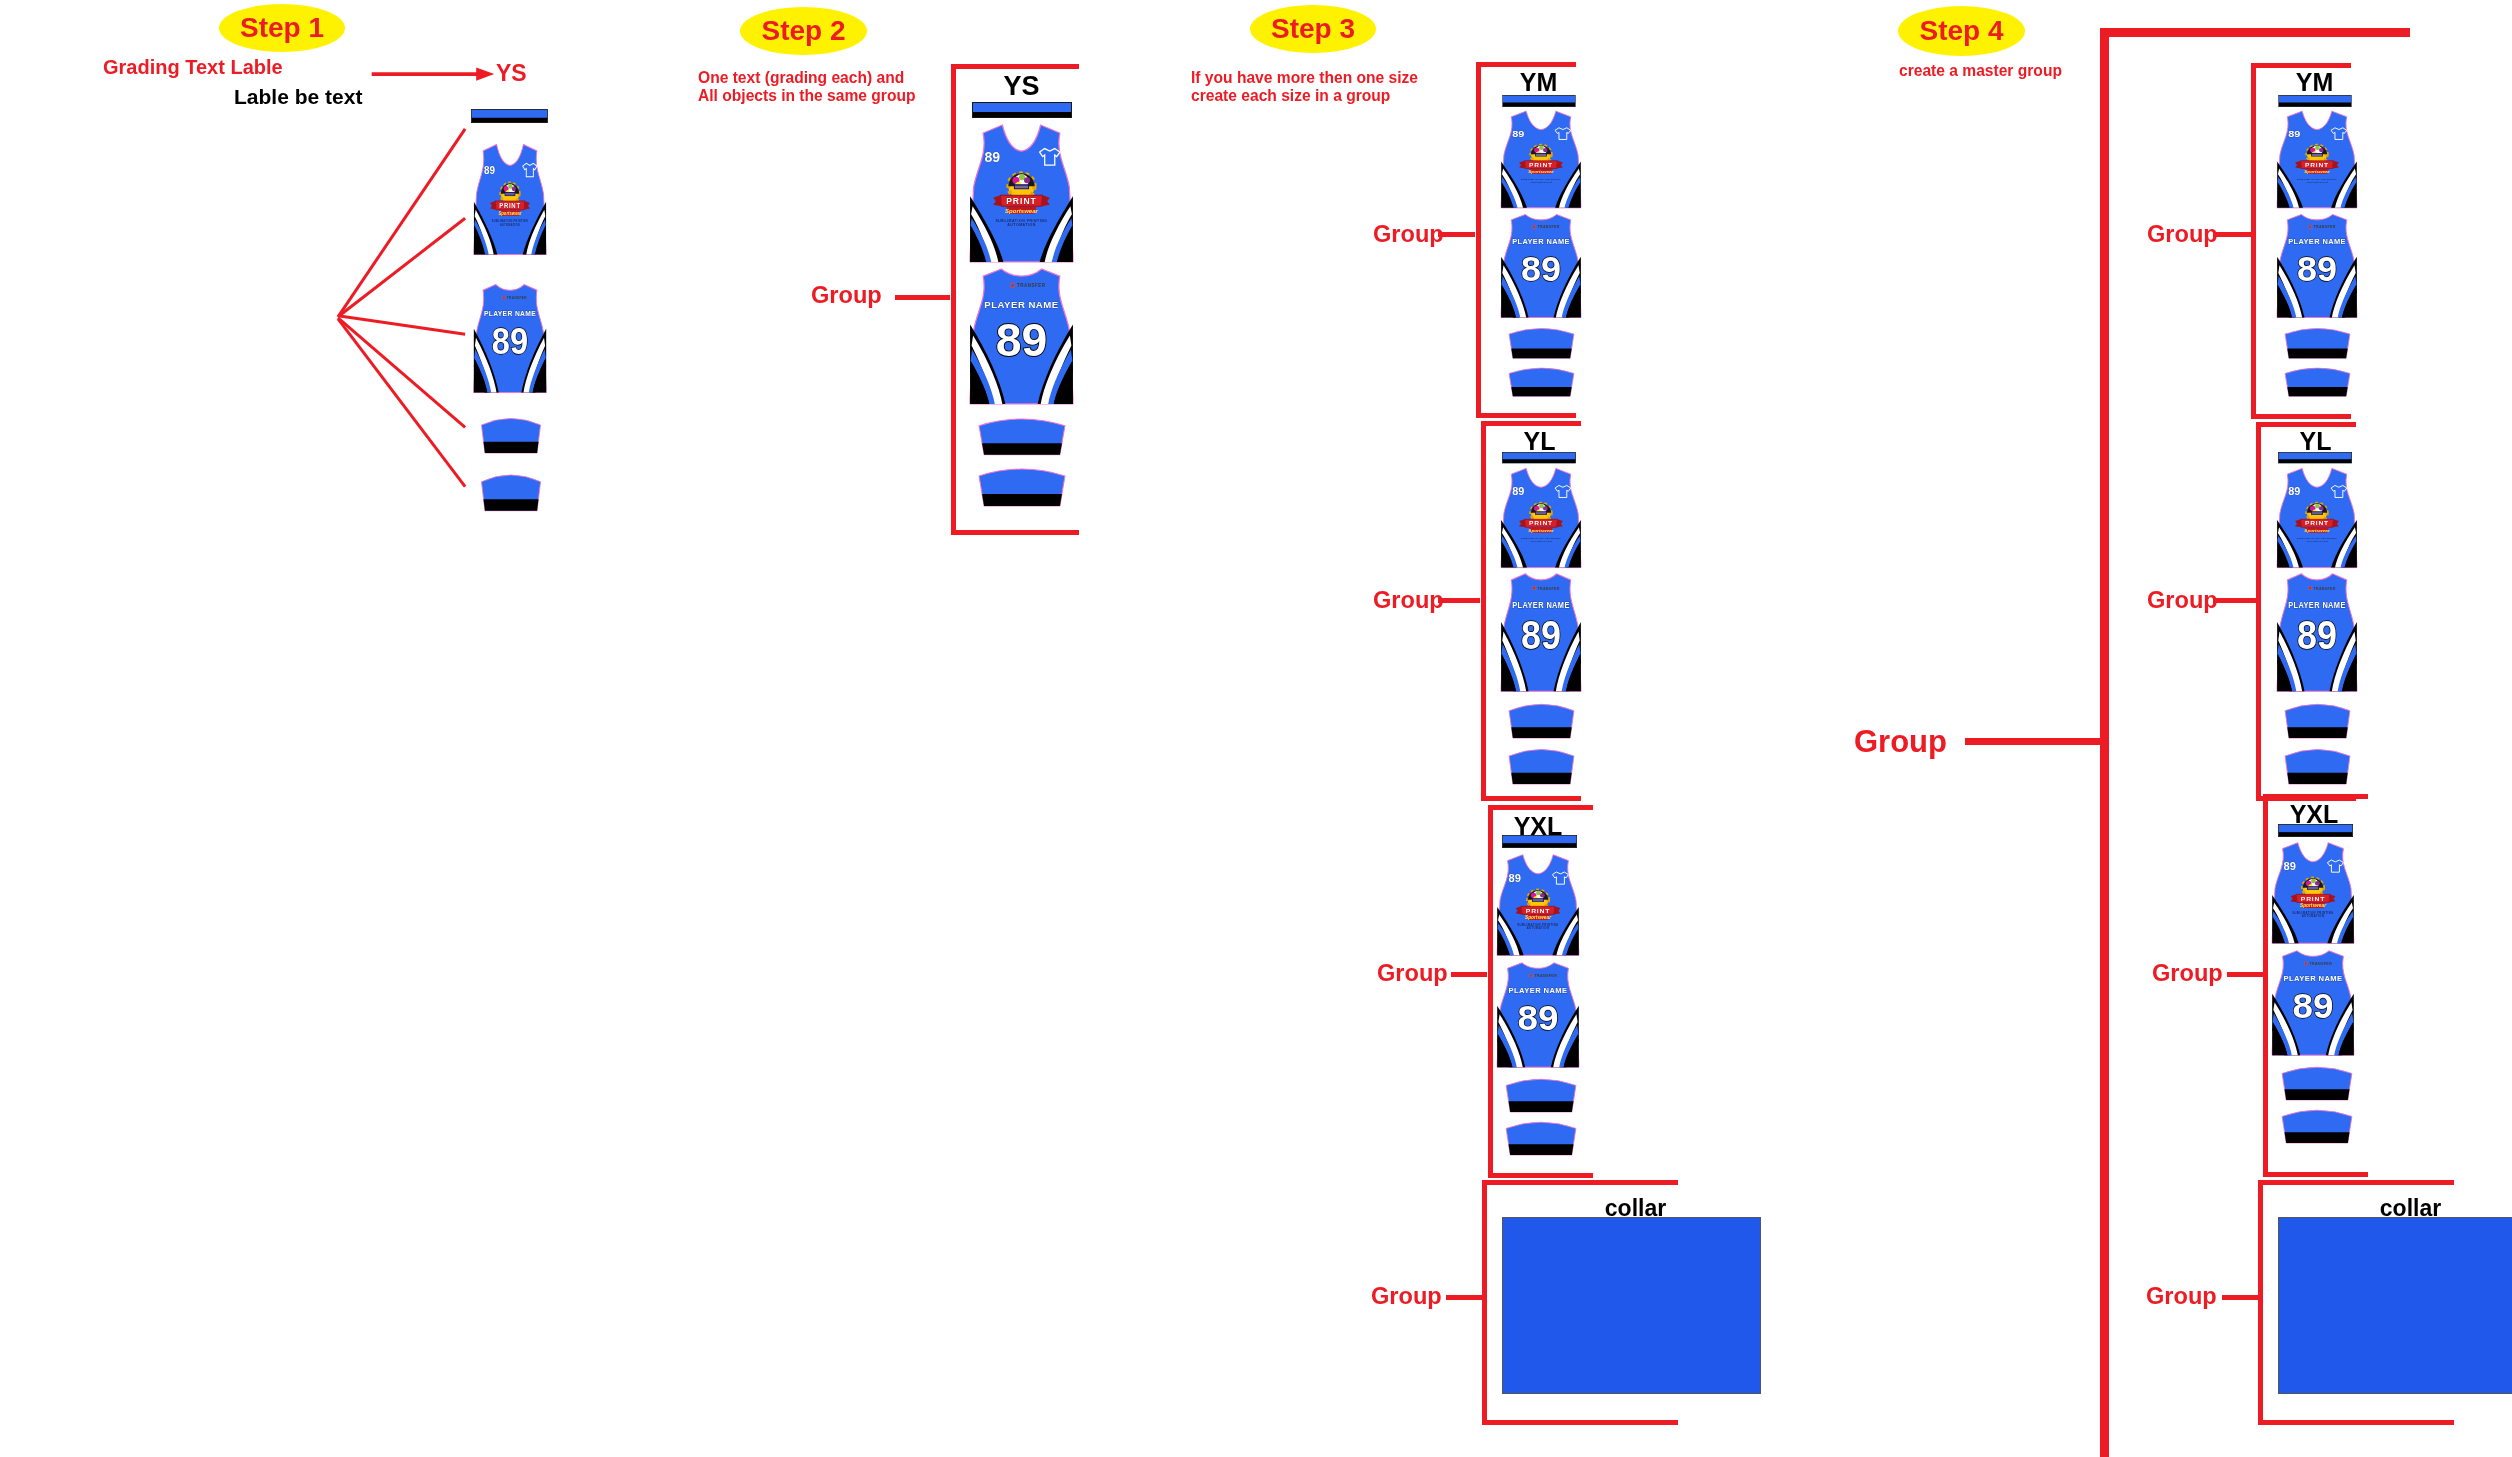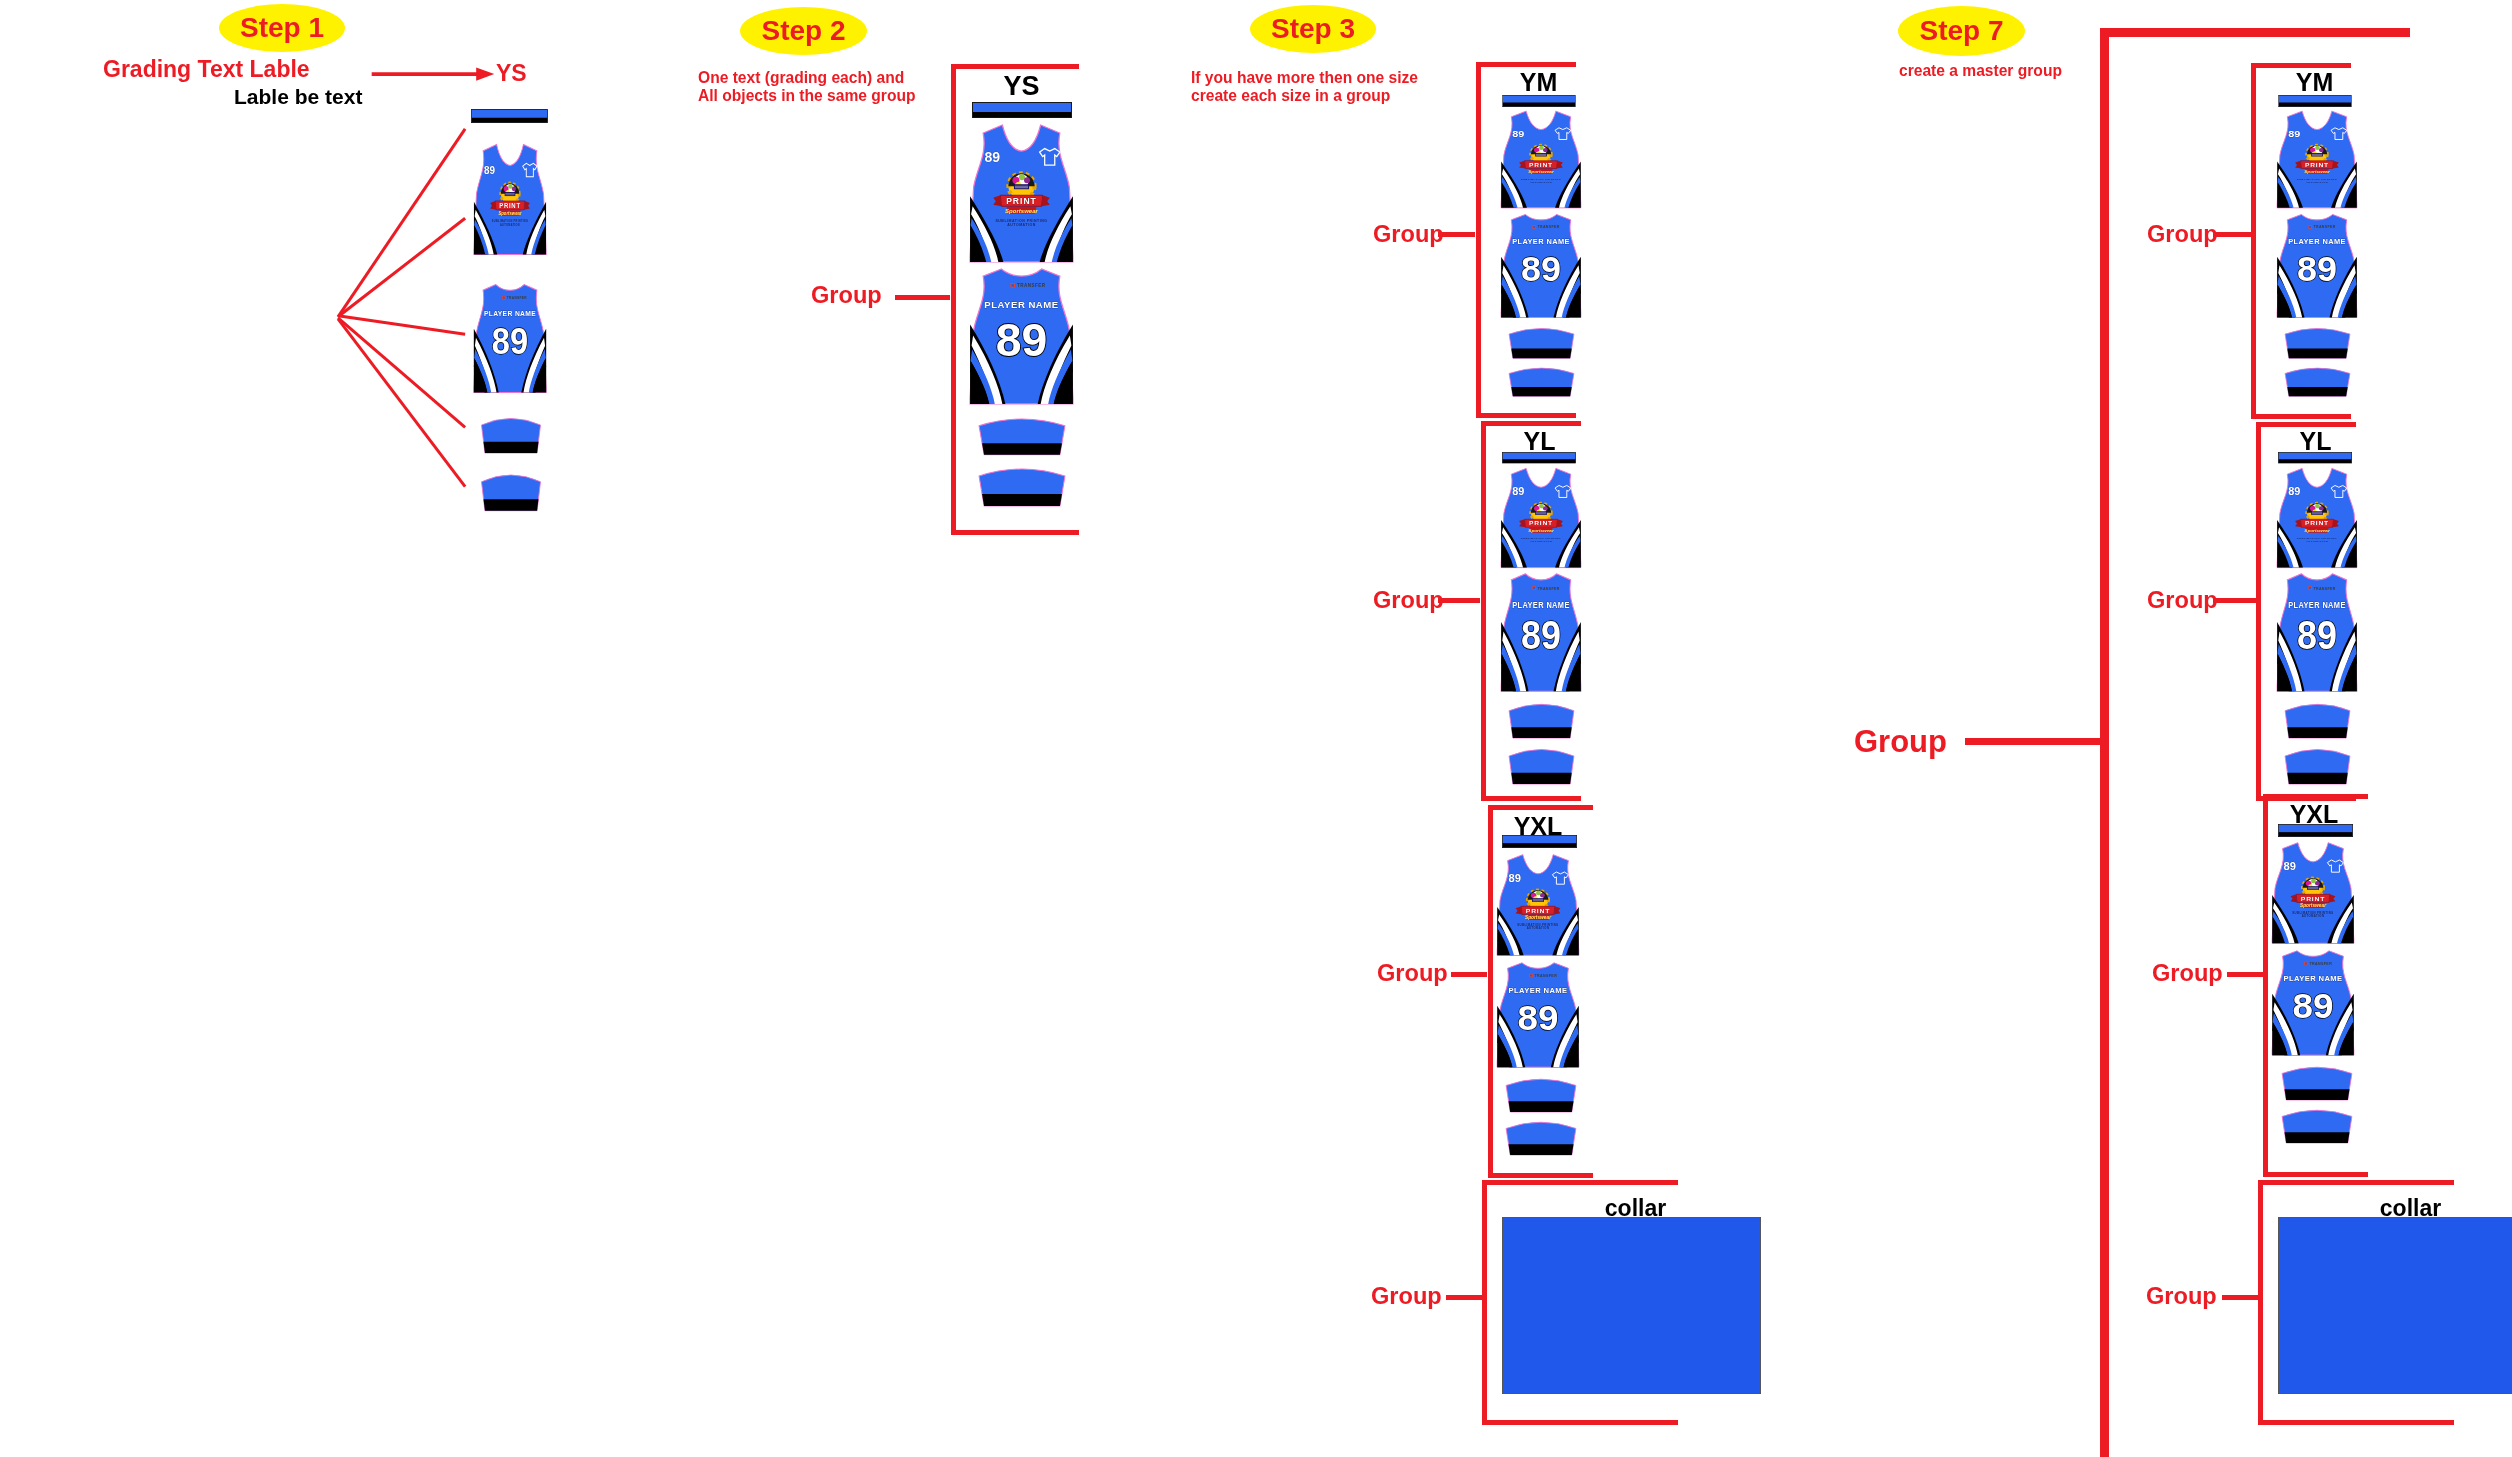--- a/index.html
+++ b/index.html
@@ -13,21 +13,21 @@
   .canvas{
     position:relative;width:2512px;height:1458px;background:#ffffff;
     font-family:"Liberation Sans",sans-serif;overflow:hidden;margin-left:20px;
   }
   .badge{
     position:absolute;background:var(--yellow);border-radius:50%;
     display:flex;align-items:center;justify-content:center;
     color:var(--red);font-weight:bold;font-size:28px;
   }
   .note{position:absolute;color:var(--red);font-weight:bold;font-size:15.6px;line-height:17.6px;white-space:nowrap;}
-  .headline{position:absolute;color:var(--red);font-weight:bold;font-size:23px;line-height:1.15;white-space:nowrap;}
+  .headline{position:absolute;color:var(--red);font-weight:bold;font-size:20px;line-height:1.15;white-space:nowrap;}
   .blacknote{position:absolute;color:#000;font-weight:bold;font-size:21px;white-space:nowrap;}
   .grouplabel{position:absolute;color:var(--red);font-weight:bold;font-size:23.6px;line-height:1;white-space:nowrap;}
   .master-grouplabel{position:absolute;color:var(--red);font-weight:bold;font-size:31px;line-height:1;white-space:nowrap;}
   .sizelabel{position:absolute;color:#000;font-weight:bold;font-size:25px;line-height:1;text-align:center;white-space:nowrap;}
   .collarlabel{position:absolute;color:#000;font-weight:bold;font-size:23px;line-height:1;text-align:center;white-space:nowrap;}
   .bracket{position:absolute;border:0 solid var(--red);border-left-width:5px;border-top-width:5px;border-bottom-width:5px;}
   .bracket.thick{border-left-width:9px;border-top-width:9px;border-bottom-width:9px;}
   .hconn{position:absolute;height:4.5px;background:var(--red);}
   .hconn.thick{height:7px;}
   .piece{position:absolute;}
@@ -240,21 +240,21 @@
   <div class="grouplabel" style="left:1357px;top:962px;">Group</div>
   <div class="hconn" style="left:1431px;top:972px;width:36px;"></div>
 
   <div class="bracket" style="left:1462px;top:1180px;width:191px;height:235px;"></div>
   <div class="collarlabel" style="left:1578px;top:1197px;width:75px;">collar</div>
   <div class="collar-rect" style="left:1482px;top:1217px;width:259px;height:177px;"></div>
   <div class="grouplabel" style="left:1351px;top:1285px;">Group</div>
   <div class="hconn" style="left:1426px;top:1295px;width:36px;"></div>
 
   <div class="badge" style="left:1878px;top:6px;width:127px;height:50px;">
-      <span>Step 7</span>
+      <span>Step 4</span>
     </div>
   <div class="note" style="left:1879px;top:62px;">create a master group</div>
 
   <div class="bracket thick" style="left:2080px;top:28px;width:301px;height:1427px;"></div>
   <div class="master-grouplabel" style="left:1834px;top:726px;">Group</div>
   <div class="hconn thick" style="left:1945px;top:738px;width:135px;"></div>
 
   <div class="bracket" style="left:2231px;top:63px;width:95px;height:346px;"></div>
   <div class="sizelabel" style="left:2263px;top:70px;width:63px;">YM</div>
   <svg class="piece" style="left:2258px;top:95px;" width="74" height="12" viewBox="0 0 147 24">

